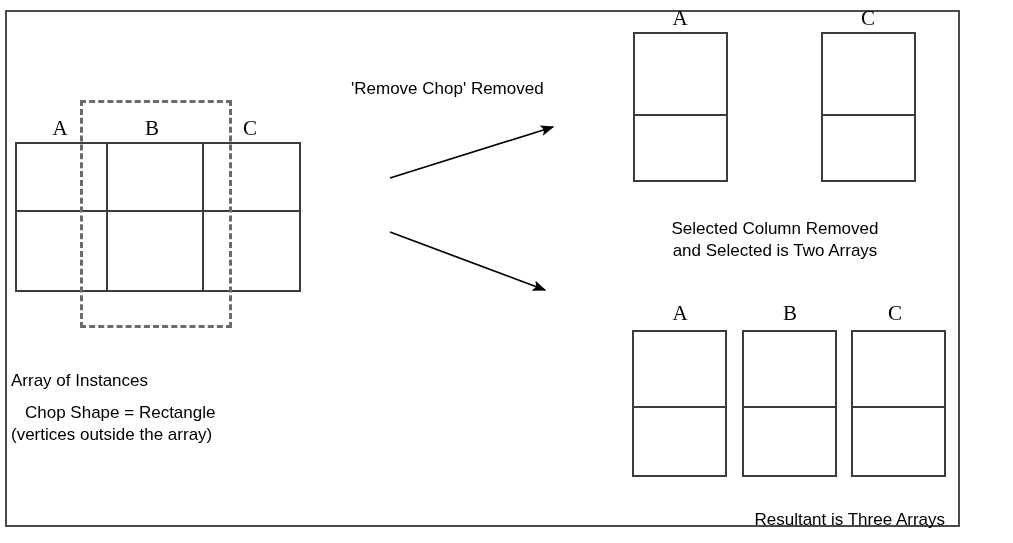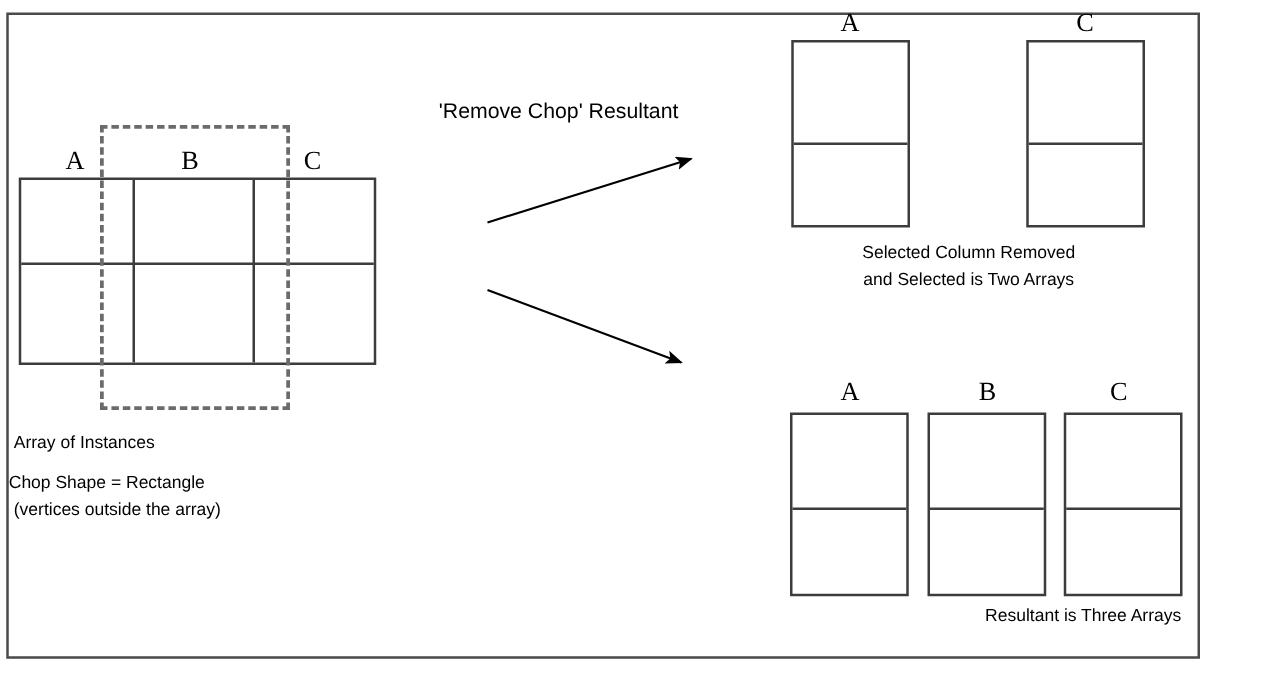--- a/index.html
+++ b/index.html
@@ -62,24 +62,25 @@
   #chop-shape {
     position: absolute;
     box-sizing: border-box;
     border: 3px dashed #6b6b6b;
     background: transparent;
   }
   
   .caption {
     position: absolute;
     font-family: "Liberation Sans", sans-serif;
-    font-size: 14px;
+    font-size: 17px;
     color: #000000;
     line-height: 22px;
     white-space: pre;
+    margin-top: 28px;
   }
   .caption-center {
     text-align: center;
   }
   .arrow-label {
     position: absolute;
     font-family: "Liberation Sans", sans-serif;
     font-size: 17px;
     color: #000000;
     white-space: nowrap;
@@ -106,34 +107,34 @@
 
   <div class="array-box" style="left:15px; top:142px; width:286px; height:150px;">
     <div class="cell-divider-h" style="top:66px;"></div>
     <div class="cell-divider-v" style="left:89px;"></div>
     <div class="cell-divider-v" style="left:185px;"></div>
   </div>
 
   <div id="chop-shape" style="left:80px; top:100px; width:152px; height:228px;"></div>
 
   <div class="caption" style="left:11px; top:342px;">Array of Instances</div>
-  <div class="caption" style="left:7px; top:374px;">Chop Shape = Rectangle</div>
+  <div class="caption" style="left:25px; top:374px;">Chop Shape = Rectangle</div>
   <div class="caption" style="left:11px; top:396px;">(vertices outside the array)</div>
 
   <svg class="arrow-layer" viewBox="0 0 1013 543">
     <defs>
       <marker id="ahead" markerWidth="9" markerHeight="9" refX="7.2" refY="3.2" orient="auto" markerUnits="strokeWidth">
         <path d="M0,0 L8,3.2 L0,6.4 L1.7,3.2 z" fill="#000000"></path>
       </marker>
     </defs>
     <line x1="390" y1="178" x2="553" y2="127" stroke="#000000" stroke-width="1.7" marker-end="url(#ahead)"></line>
     <line x1="390" y1="232" x2="545" y2="290" stroke="#000000" stroke-width="1.7" marker-end="url(#ahead)"></line>
   </svg>
 
-  <div class="arrow-label" style="left:351px; top:79px;">'Remove Chop' Resultant</div>
+  <div class="arrow-label" style="left:351px; top:79px;">'Remove Chop' Removed</div>
 
   <div class="col-label" style="left:668px; top:8px; width:24px;">A</div>
   <div class="col-label" style="left:856px; top:8px; width:24px;">C</div>
 
   <div class="array-box" style="left:633px; top:32px; width:95px; height:150px;">
     <div class="cell-divider-h" style="top:80px;"></div>
   </div>
   <div class="array-box" style="left:821px; top:32px; width:95px; height:150px;">
     <div class="cell-divider-h" style="top:80px;"></div>
   </div>

